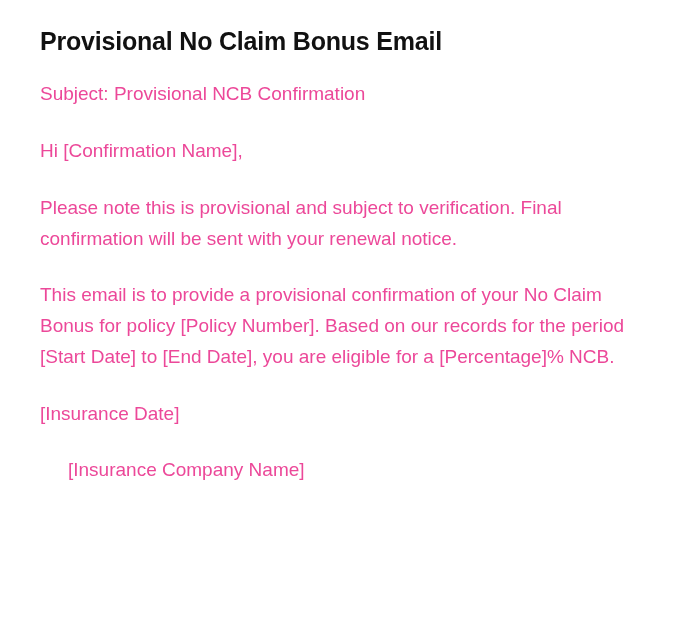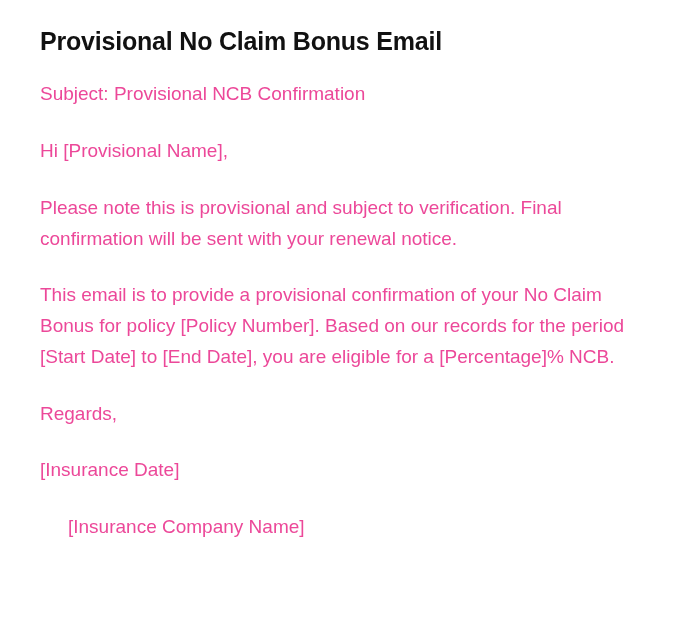--- a/index.html
+++ b/index.html
@@ -38,19 +38,18 @@
     margin-bottom: 0;
     margin-left: 28px;
   }
 </style>
 </head>
 <body>
 
 <div class="doc">
   <h1 class="doc-title">Provisional No Claim Bonus Email</h1>
   <p class="para">Subject: Provisional NCB Confirmation</p>
-  <p class="para">Hi [Provisional Name],</p>
+  <p class="para">Hi [Confirmation Name],</p>
   <p class="para">Please note this is provisional and subject to verification. Final confirmation will be sent with your renewal notice.</p>
   <p class="para">This email is to provide a provisional confirmation of your No Claim Bonus for policy [Policy Number]. Based on our records for the period [Start Date] to [End Date], you are eligible for a [Percentage]% NCB.</p>
-  <p class="para">Regards,</p>
   <p class="para">[Insurance Date]</p>
   <p class="para">[Insurance Company Name]</p>
 </div>
 
 </body></html>

